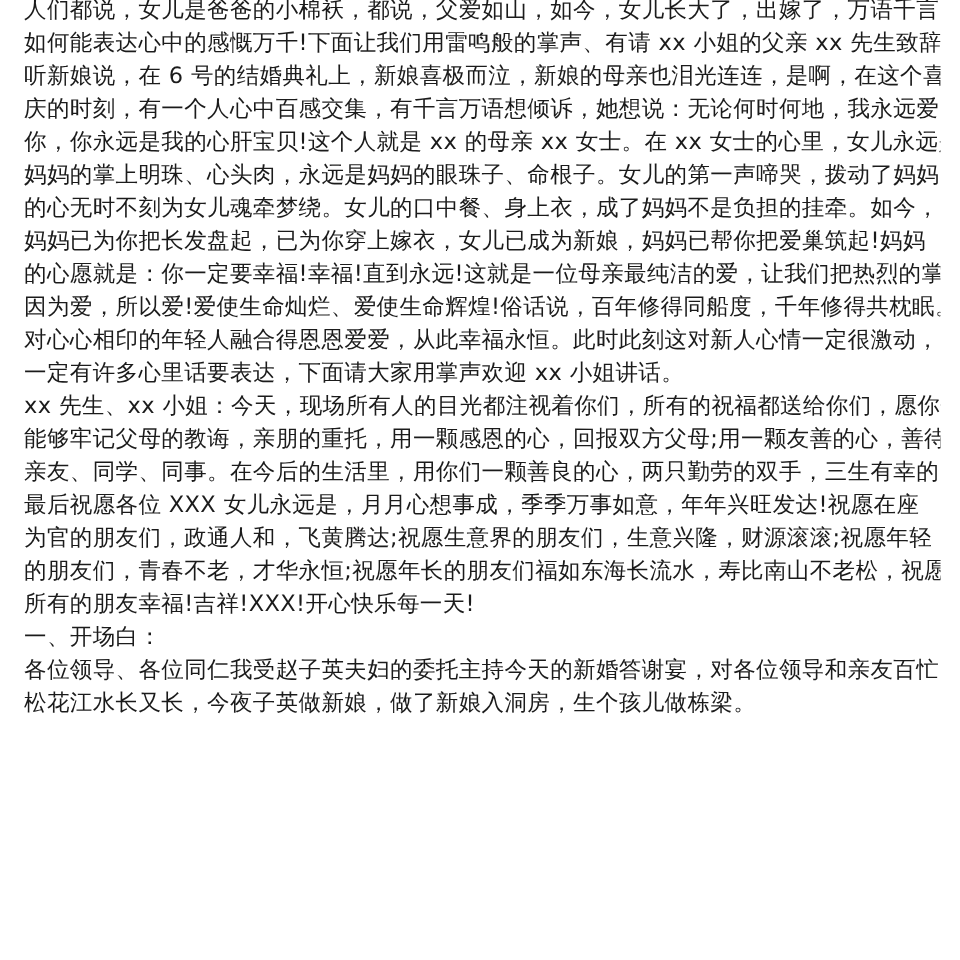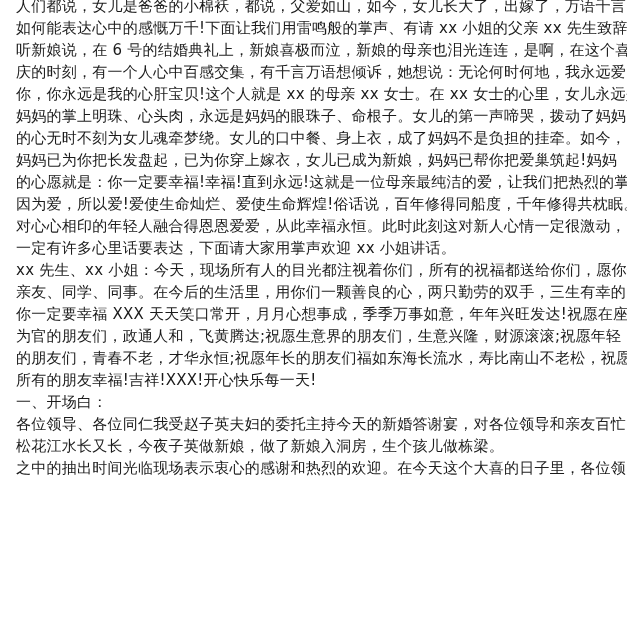--- a/index.html
+++ b/index.html
@@ -44,23 +44,23 @@
       <div class="line">庆的时刻，有一个人心中百感交集，有千言万语想倾诉，她想说：无论何时何地，我永远爱</div>
       <div class="line">你，你永远是我的心肝宝贝!这个人就是 xx 的母亲 xx 女士。在 xx 女士的心里，女儿永远是</div>
       <div class="line">妈妈的掌上明珠、心头肉，永远是妈妈的眼珠子、命根子。女儿的第一声啼哭，拨动了妈妈</div>
       <div class="line">的心无时不刻为女儿魂牵梦绕。女儿的口中餐、身上衣，成了妈妈不是负担的挂牵。如今，</div>
       <div class="line">妈妈已为你把长发盘起，已为你穿上嫁衣，女儿已成为新娘，妈妈已帮你把爱巢筑起!妈妈</div>
       <div class="line">的心愿就是：你一定要幸福!幸福!直到永远!这就是一位母亲最纯洁的爱，让我们把热烈的掌</div>
       <div class="line">因为爱，所以爱!爱使生命灿烂、爱使生命辉煌!俗话说，百年修得同船度，千年修得共枕眠。</div>
       <div class="line">对心心相印的年轻人融合得恩恩爱爱，从此幸福永恒。此时此刻这对新人心情一定很激动，</div>
       <div class="line">一定有许多心里话要表达，下面请大家用掌声欢迎 xx 小姐讲话。</div>
       <div class="line">xx 先生、xx 小姐：今天，现场所有人的目光都注视着你们，所有的祝福都送给你们，愿你们</div>
+      <div class="line">能够牢记父母的教诲，亲朋的重托，用一颗感恩的心，回报双方父母;用一颗友善的心，善待</div>
       <div class="line">亲友、同学、同事。在今后的生活里，用你们一颗善良的心，两只勤劳的双手，三生有幸的</div>
-      <div class="line">你一定要幸福 XXX 天天笑口常开，月月心想事成，季季万事如意，年年兴旺发达!祝愿在座</div>
+      <div class="line">最后祝愿各位 XXX 女儿永远是，月月心想事成，季季万事如意，年年兴旺发达!祝愿在座</div>
       <div class="line">为官的朋友们，政通人和，飞黄腾达;祝愿生意界的朋友们，生意兴隆，财源滚滚;祝愿年轻</div>
       <div class="line">的朋友们，青春不老，才华永恒;祝愿年长的朋友们福如东海长流水，寿比南山不老松，祝愿</div>
       <div class="line">所有的朋友幸福!吉祥!XXX!开心快乐每一天!</div>
       <div class="line">一、开场白：</div>
       <div class="line">各位领导、各位同仁我受赵子英夫妇的委托主持今天的新婚答谢宴，对各位领导和亲友百忙</div>
       <div class="line">松花江水长又长，今夜子英做新娘，做了新娘入洞房，生个孩儿做栋梁。</div>
-      <div class="line">之中的抽出时间光临现场表示衷心的感谢和热烈的欢迎。在今天这个大喜的日子里，各位领</div>
     </div>
 </div>
 
 </body></html>

